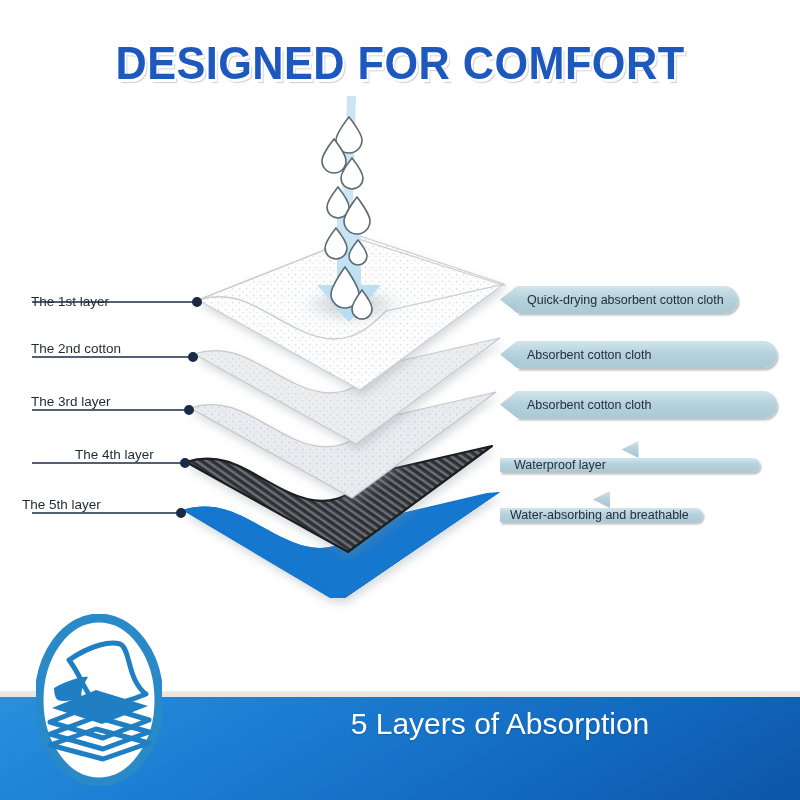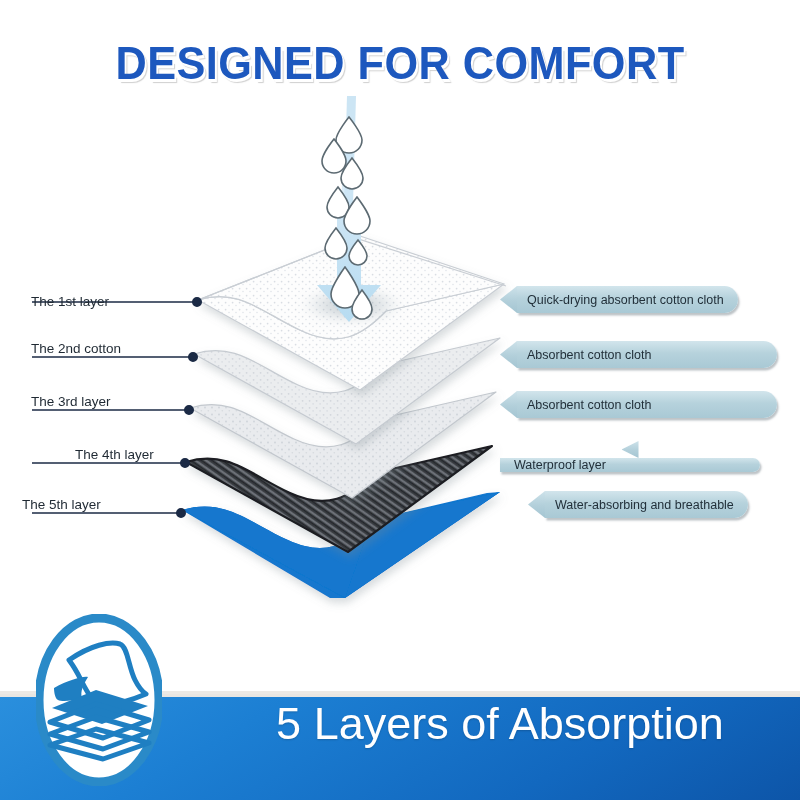--- a/index.html
+++ b/index.html
@@ -69,21 +69,21 @@
   .banner{
     position:absolute;left:0;top:694px;width:800px;height:106px;
     background:linear-gradient(150deg,#2a8fdd 0%,#1c7fd3 30%,#1268bf 70%,#0d55a8 100%);
     border-top:3px solid #e9e6e2;
     box-sizing:border-box;
   }
   .banner-text{
     position:absolute;left:210px;top:6px;width:580px;
     text-align:center;
     color:#ffffff;
-    font-size:45px;
+    font-size:30px;
     font-weight:normal;
     line-height:42px;
     font-family:"Liberation Sans", sans-serif;
     text-shadow:0 1px 2px rgba(0,0,0,0.18);
   }
   .banner-text span{display:block;}
 
   .badge{
     position:absolute;left:36px;top:614px;
     width:126px;height:172px;
@@ -252,21 +252,21 @@
     <div class="body" style="width:260px;">Absorbent cotton cloth</div>
   </div>
   <div class="pill" style="left:500px;top:391px;">
     <div class="notch"></div>
     <div class="body" style="width:260px;">Absorbent cotton cloth</div>
   </div>
   <div class="pill" style="left:500px;top:441px;flex-direction:column;">
     <div class="notch"></div>
     <div class="body" style="width:260px;padding-left:14px;">Waterproof layer</div>
   </div>
-  <div class="pill" style="left:528px;top:491px;">
+  <div class="pill" style="left:500px;top:491px;flex-direction:column;">
     <div class="notch"></div>
     <div class="body">Water-absorbing and breathable</div>
   </div>
 
   <div class="banner-sep"></div>
   <div class="banner">
     <div class="banner-text">
       <span>5 Layers of Absorption</span>
     </div>
   </div>

